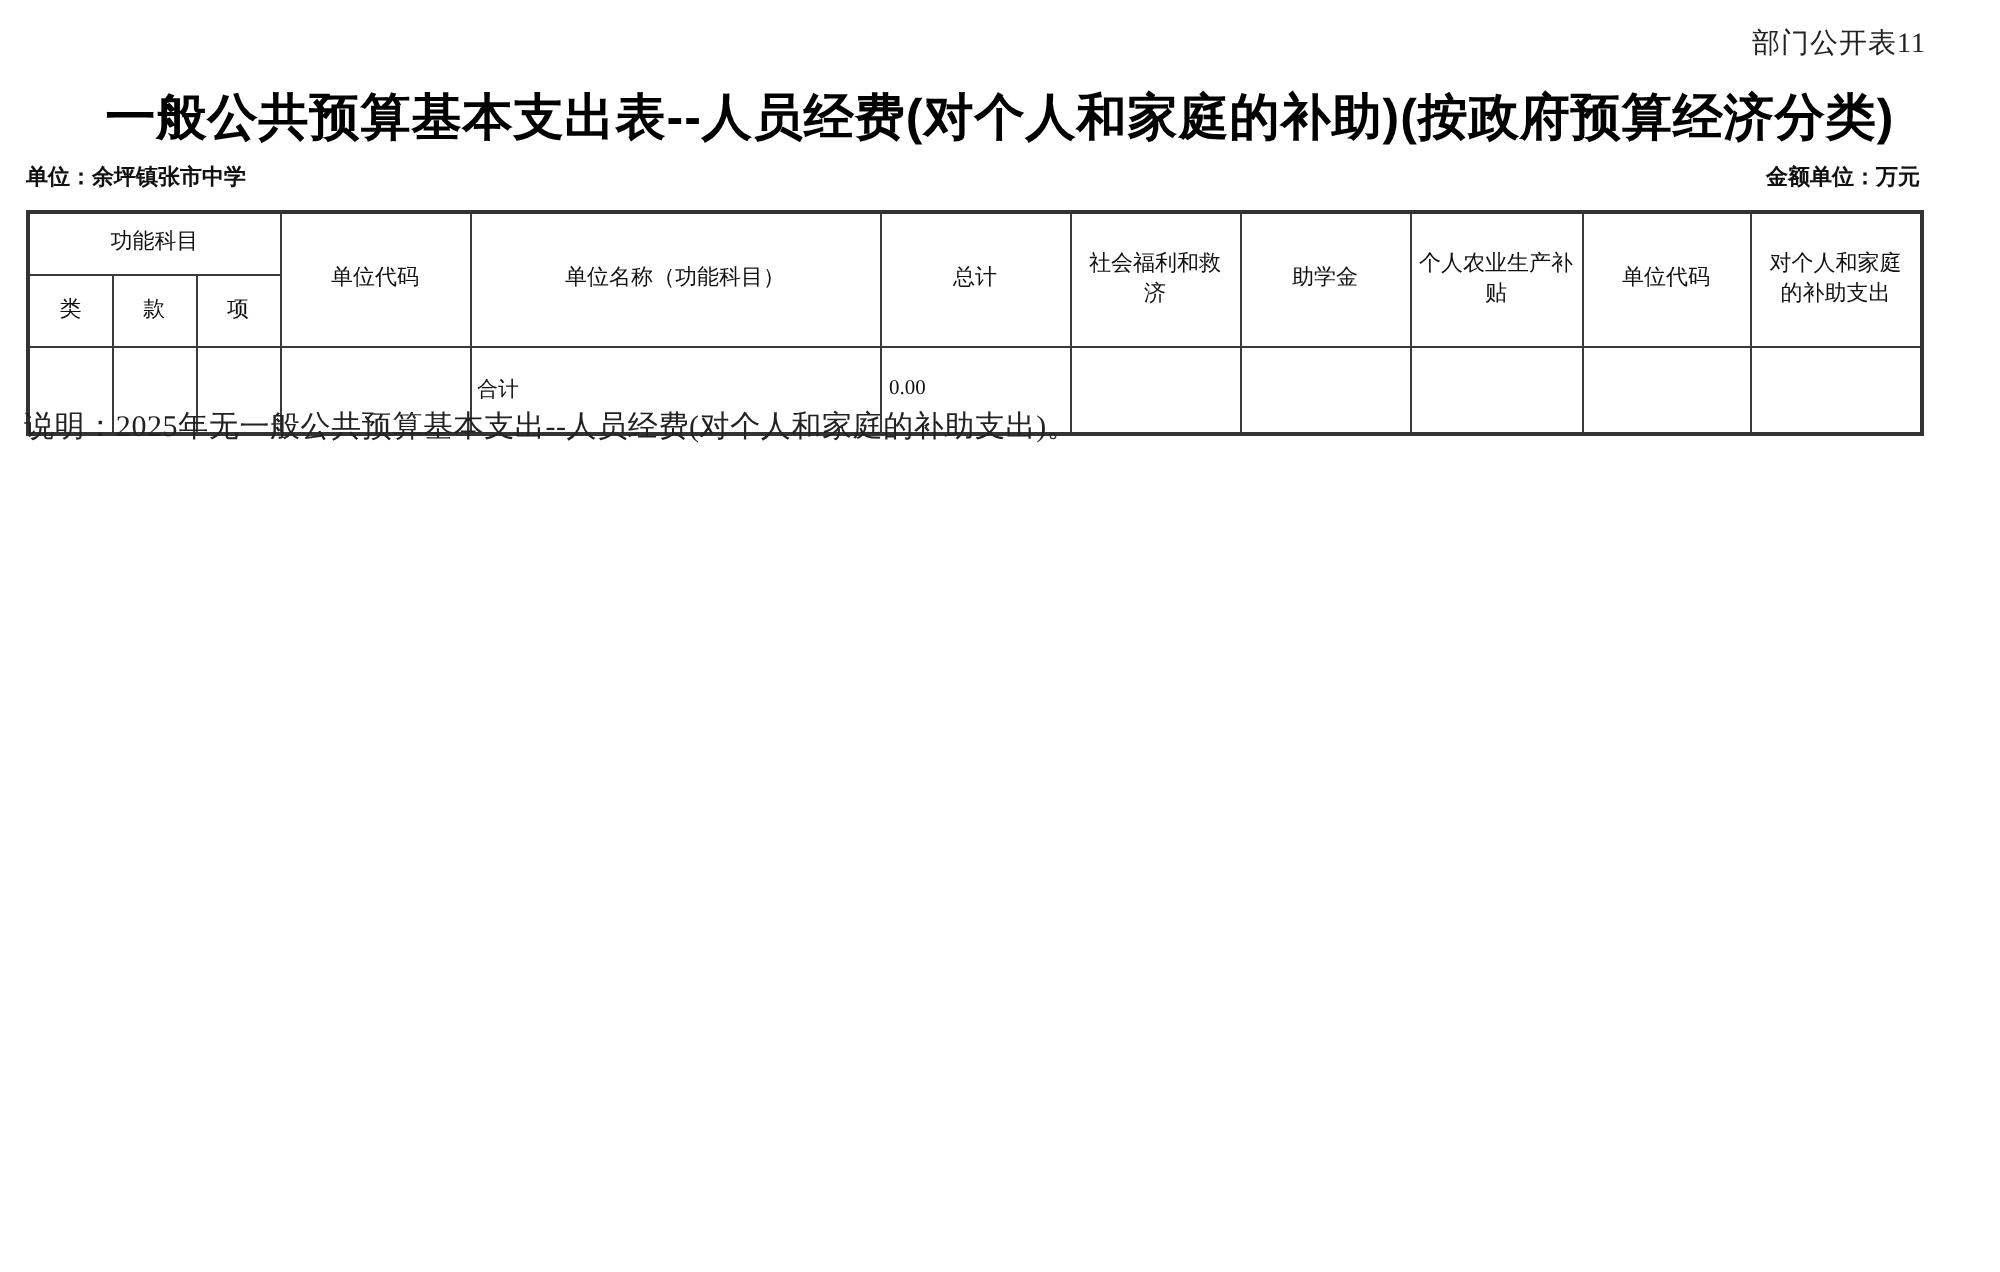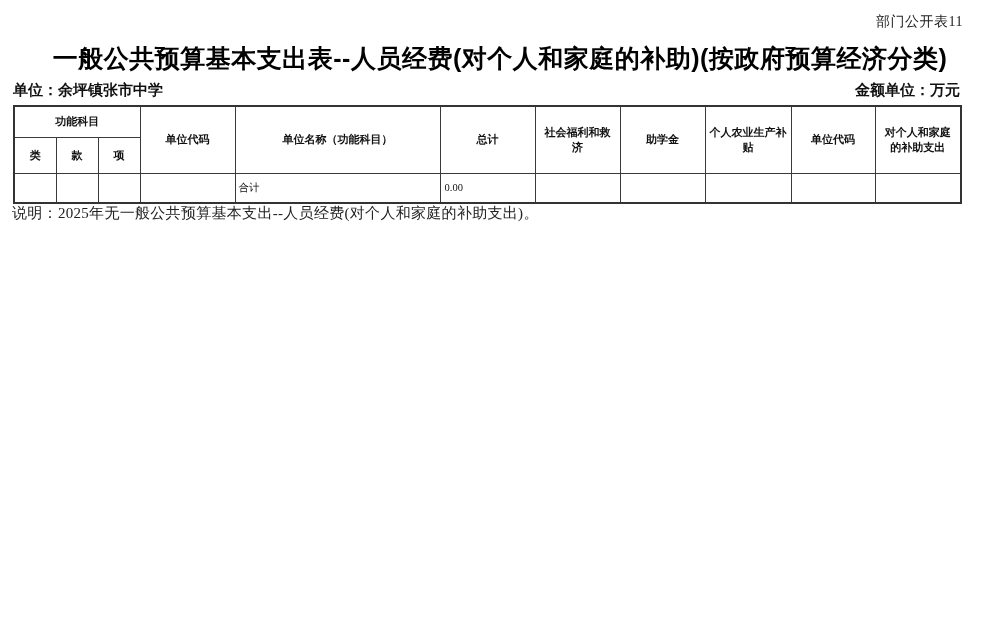--- a/index.html
+++ b/index.html
@@ -30,49 +30,49 @@
     color: #000;
     letter-spacing: 0.5px;
   }
 
   .meta-row {
     position: absolute;
     top: 81px; left: 13px; right: 40px;
     display: flex;
     justify-content: space-between;
     align-items: flex-end;
-    font-size: 15px;
+    font-size: 11px;
     font-weight: bold;
     color: #111;
   }
 
   table.budget-table {
     position: absolute;
     top: 105px; left: 13px;
     width: 947px;
     border-collapse: collapse;
     table-layout: fixed;
     border: 2px solid #333;
     font-size: 11px;
   }
   table.budget-table th, table.budget-table td {
     border: 1px solid #3a3a3a;
     overflow: hidden;
   }
   table.budget-table th {
-    font-weight: bold;
+    font-weight: normal;
     text-align: center;
     vertical-align: middle;
     padding: 2px 4px;
     line-height: 1.35;
     color: #111;
   }
   thead tr.group-row { height: 31px; }
   thead tr.sub-row { height: 36px; }
-  tbody tr.data-row { height: 30px; margin-left: 48px; }
+  tbody tr.data-row { height: 44px; margin-left: 48px; }
   tbody td {
     font-size: 10.5px;
     vertical-align: middle;
     padding: 2px 4px;
     color: #111;
   }
   tbody td.cell-left { text-align: left; padding-left: 3px; }
   tbody td.cell-right { text-align: left; padding-right: 8px; }
 
   .note {

